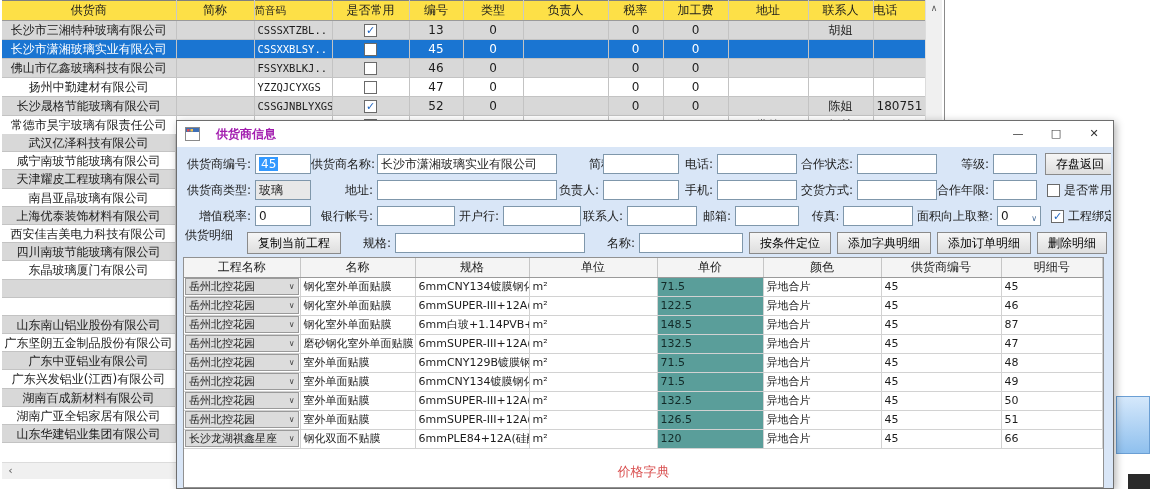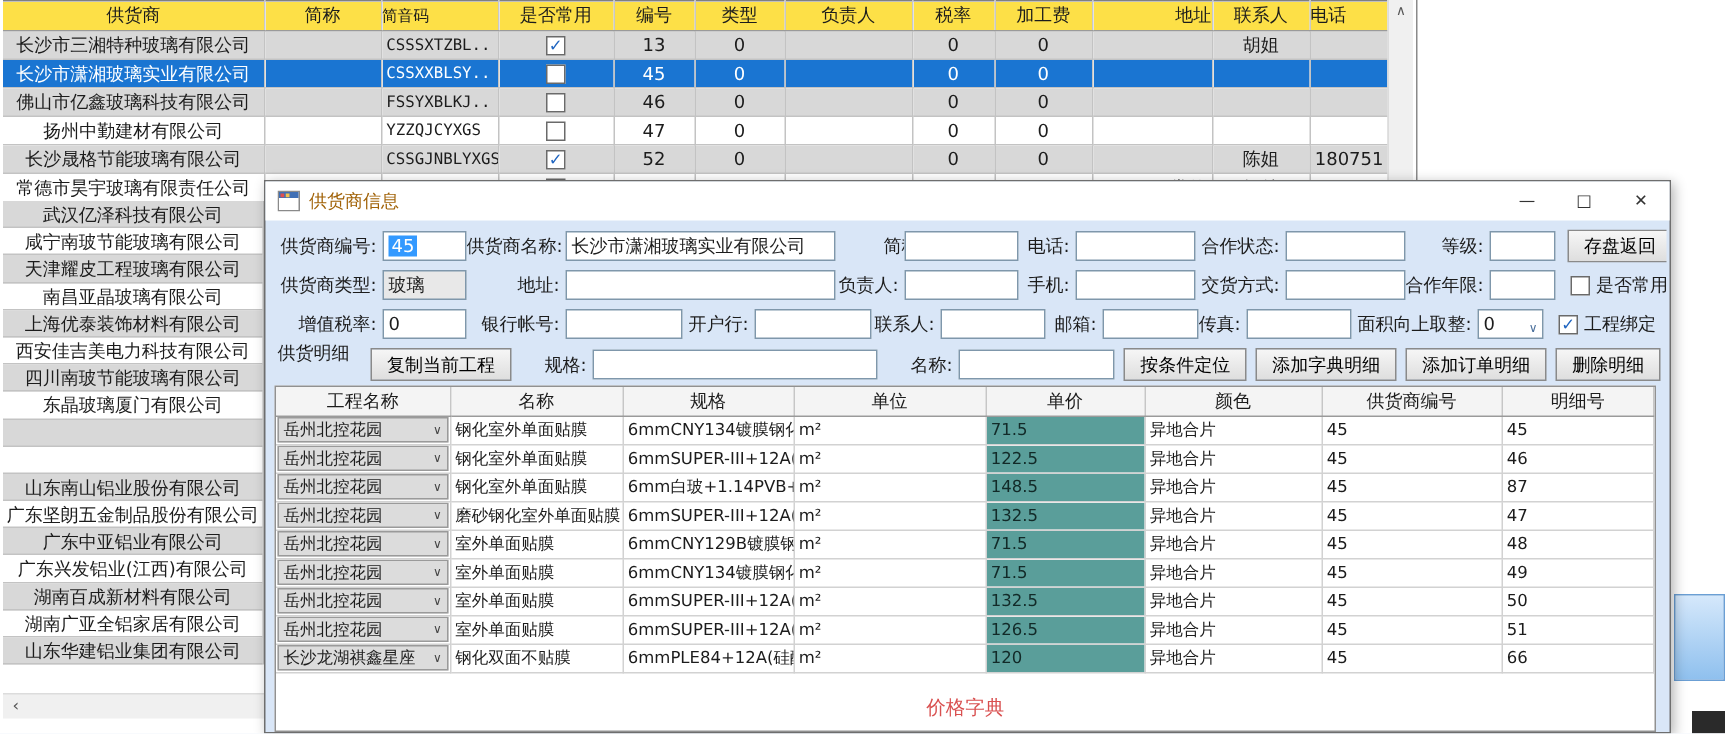--- a/index.html
+++ b/index.html
@@ -31,21 +31,21 @@
   .btable tbody tr.sel td { background: #1a75d2 !important; color: #fff; }
   .btable .c0 { width: 174px; }
   .btable .c1 { width: 78px; }
   .btable .c2 { width: 78px; text-align: left; font-family: "DejaVu Sans Mono", monospace; font-size: 10.5px; }
   .btable .c3 { width: 77px; }
   .btable .c4 { width: 54px; }
   .btable .c5 { width: 60px; }
   .btable .c6 { width: 85px; }
   .btable .c7 { width: 55px; }
   .btable .c8 { width: 65px; }
-  .btable .c9 { width: 80px; text-align: right; }
+  .btable .c9 { width: 80px; }
   .btable .c10 { width: 65px; }
   .btable .c11 { width: 52px; text-align: left; }
   .cb {
     width: 13px; height: 13px; margin: 0 auto; background: #fff;
     border: 1px solid #6a6a6a; font-size: 11px; line-height: 11px;
     text-align: center; color: #2065c0;
   }
 
   
   .left-list { position: absolute; left: 2px; top: 134px; width: 174px; border-right: 1px solid #c3c3c3; background:#fff; }
@@ -67,21 +67,21 @@
     background: linear-gradient(#d5e8fb, #8fc0ee); border: 1px solid #6b9fd4; }
   .frag-dark { position: absolute; left: 1128px; top: 474px; width: 22px; height: 15px; background: #2a2a2a; }
 
   
   .dialog {
     position: absolute; left: 176px; top: 120px; width: 938px; height: 369px;
     background: #d9e6f7; border: 1px solid #6e6e6e;
     box-shadow: 2px 2px 8px rgba(0,0,0,.3);
   }
   .titlebar { position: absolute; left: 0; top: 0; right: 0; height: 26px; background: #fff; display: flex; align-items: center; padding-left: 8px; }
-  .tb-title { margin-left: 6px; font-size: 12px; color: #a16207; }
+  .tb-title { margin-left: 16px; font-size: 12px; color: #a21caf; font-weight: bold; }
   .tb-btns { margin-left: auto; display: flex; height: 26px; }
   .tb-btn { width: 38px; text-align: center; line-height: 26px; font-size: 11px; color: #333; }
 
   .frow { position: absolute; left: 4px; right: 2px; height: 22px; display: flex; align-items: center; white-space: nowrap; overflow: hidden; }
   .frow1 { top: 32px; } .frow2 { top: 58px; } .frow3 { top: 84px; }
   .flbl { flex: none; text-align: right; padding-right: 4px; overflow: hidden; }
   .finput {
     flex: none; height: 20px; line-height: 18px; padding: 0 3px;
     background: #fff; border: 1px solid #7f97ab; overflow: hidden; position: relative;
   }
@@ -336,21 +336,21 @@
           <span class="flbl" style="width: 74px;">增值税率:</span>
           <span class="finput" style="width: 56px;">0</span>
           <span class="flbl" style="width: 66px;">银行帐号:</span>
           <span class="finput" style="width: 78px;"></span>
           <span class="flbl" style="width: 48px;">开户行:</span>
           <span class="finput" style="width: 78px;"></span>
           <span class="flbl" style="width: 46px;">联系人:</span>
           <span class="finput" style="width: 70px;"></span>
           <span class="flbl" style="width: 38px;">邮箱:</span>
           <span class="finput" style="width: 64px;"></span>
-          <span class="flbl" style="width: 32px;">传真:</span>
+          <span class="flbl" style="width: 44px; font-family: Liberation Serif, serif;">传真:</span>
           <span class="finput" style="width: 70px;"></span>
           <span class="flbl" style="width: 84px;">面积向上取整:</span>
           <span class="finput combo" style="width: 44px;">0<span class="carrow">∨</span></span>
           <span class="fcheck">
             <span class="cbox">✓</span>
             <span class="cblbl">工程绑定</span>
           </span>
         </div>
       </div>
 

